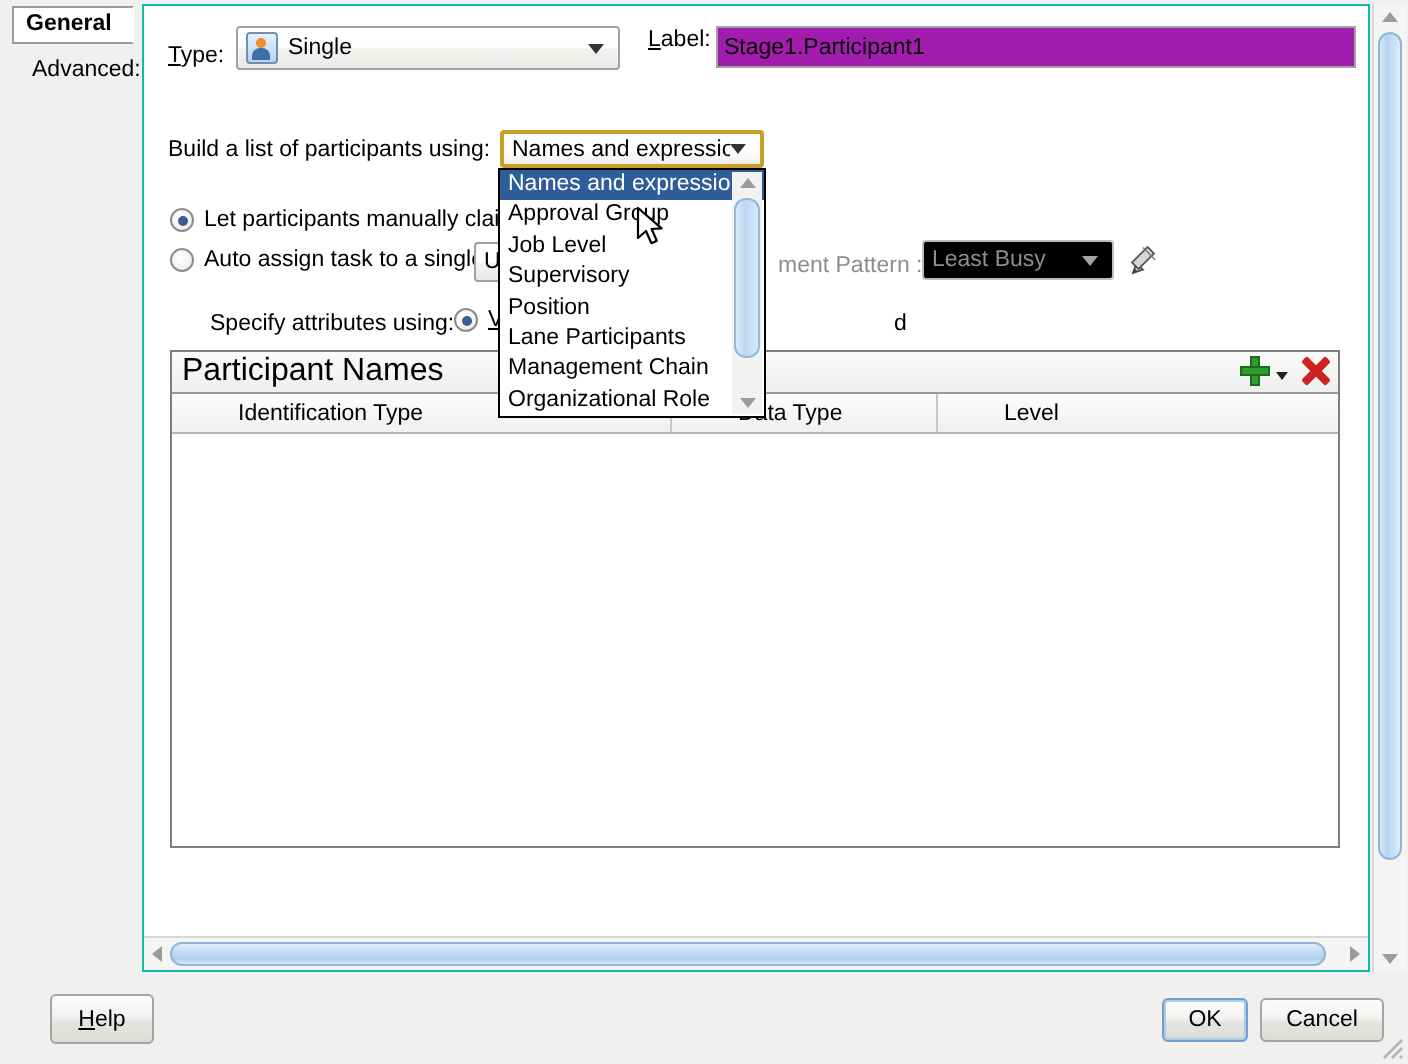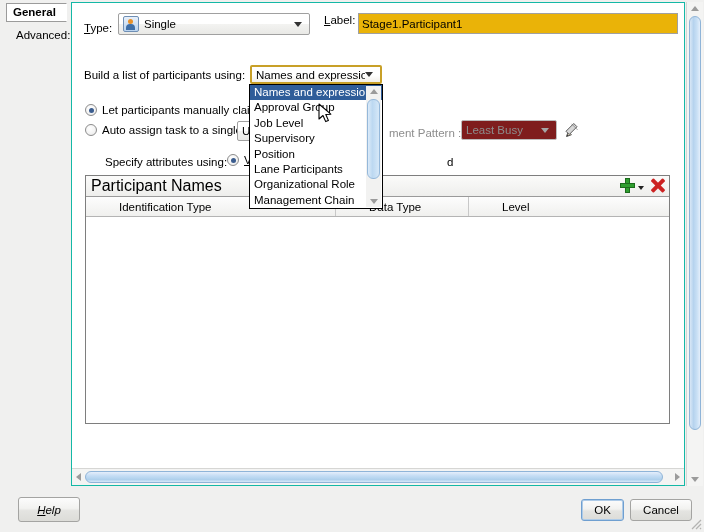--- a/index.html
+++ b/index.html
@@ -87,21 +87,21 @@
     border-left: 4.5px solid transparent;
     border-right: 4.5px solid transparent;
     border-top: 5px solid #333;
     margin-right: 5px;
   }
   .combo.focused {
     border: 2px solid #c8a028;
     background: linear-gradient(to bottom, #ffffff 0%, #ffffff 55%, #f2f0ea 100%);
   }
   .combo.disabled {
-    background: #7f1d1d;
+    background: #000000;
     border: 1px solid #bdbdbd;
     color: #8d8d8d;
   }
   .combo.disabled .arrow { border-top-color: #a5a5a5; }
 
   
   .person-icon {
     width: 14px; height: 14px;
     margin-right: 5px;
     position: relative;
@@ -125,21 +125,21 @@
     left: 2px; top: 7px;
     width: 9px; height: 6px;
     border-radius: 4px 4px 0 0;
     background: #3e6fa8;
   }
 
   
   .textfield {
     position: absolute;
     box-sizing: border-box;
-    background: #eab308;
+    background: #a21caf;
     border: 1px solid #a0a0a0;
     font-size: 11.5px;
     padding: 0 3px;
     display: flex;
     align-items: center;
     color: #000;
   }
 
   
   .radio-row { position: absolute; display: flex; align-items: center; white-space: nowrap; }
@@ -455,37 +455,37 @@
   <div class="sb-arrow down" style="position:absolute; bottom:4px; left:0; right:0;"></div>
 </div>
 
 <div id="dropdown">
   <div class="dd-item sel">Names and expressions</div>
   <div class="dd-item">Approval Group</div>
   <div class="dd-item">Job Level</div>
   <div class="dd-item">Supervisory</div>
   <div class="dd-item">Position</div>
   <div class="dd-item">Lane Participants</div>
+  <div class="dd-item">Management Chain</div>
   <div class="dd-item">Organizational Role</div>
-  <div class="dd-item">Management Chain</div>
 
   <div id="dd-scroll">
     <div class="sb-arrow up" style="margin-top:3px;"></div>
     <div style="position:absolute; left:1px; right:1px; top:13px; height:78px;
                 background:linear-gradient(to right,#dcebf9,#bcd8f1 40%,#d6e8f8);
                 border:1px solid #95b8da; border-radius:6px;"></div>
     <div class="sb-arrow down" style="position:absolute; bottom:3px; left:0; right:0;"></div>
   </div>
 </div>
 
 <svg id="cursor" width="16" height="22" viewBox="0 0 16 22">
   <polygon points="1,1 1,16 5,12.5 7.7,18.6 10.4,17.4 7.8,11.5 12.8,11.2" fill="#ffffff" stroke="#000000" stroke-width="1.1" stroke-linejoin="round"></polygon>
 </svg>
 
-<div class="btn" style="left:18px; top:497px; width:62px; height:25px;font-style:italic;">
+<div class="btn" style="left:25px; top:497px; width:52px; height:25px;">
   <span><u>H</u>elp</span>
 </div>
 <div class="btn default" style="left:581px; top:499px; width:43px; height:22px;text-align:right;">
   <span>OK</span>
 </div>
 <div class="btn" style="left:630px; top:499px; width:62px; height:22px;">
   <span>Cancel</span>
 </div>
 
 <svg id="grip" viewBox="0 0 14 14">

